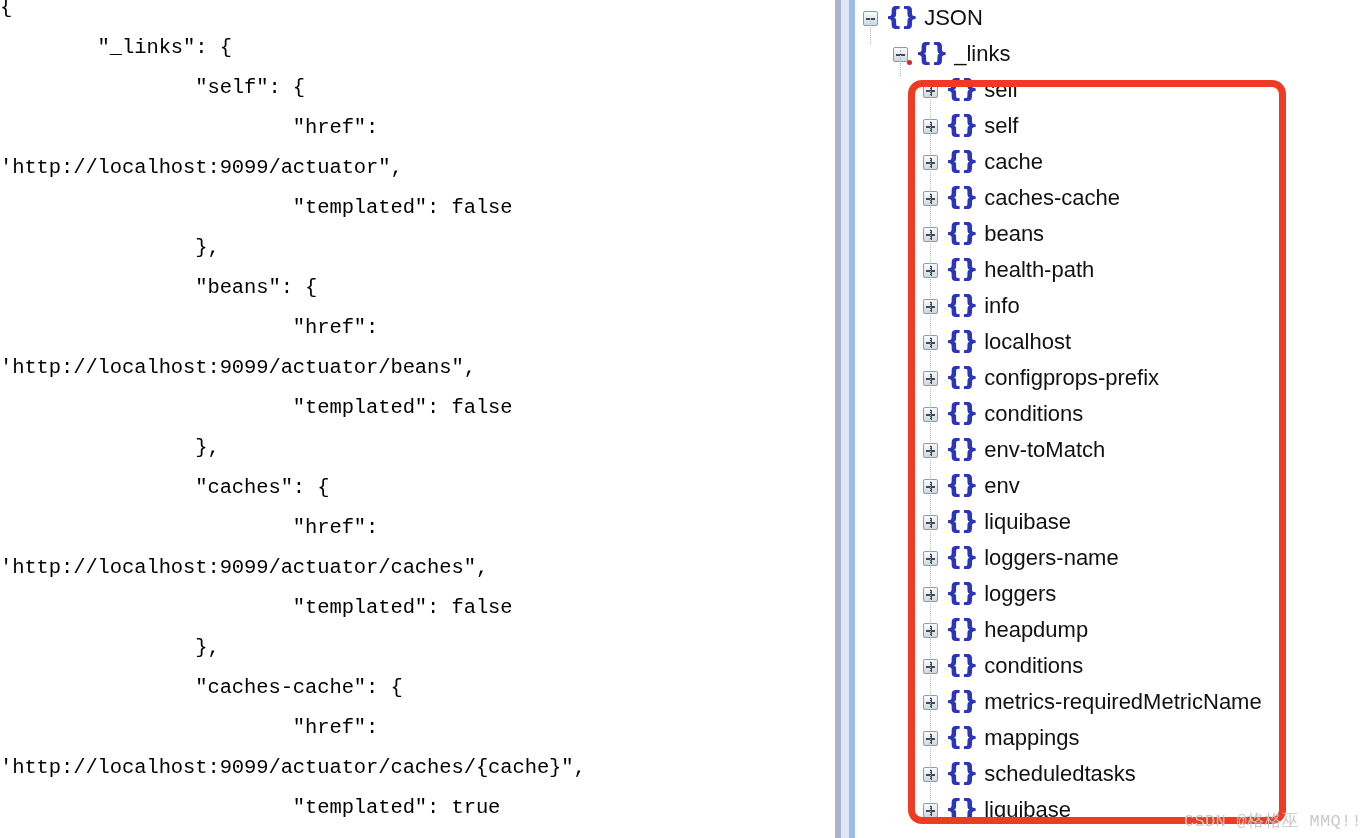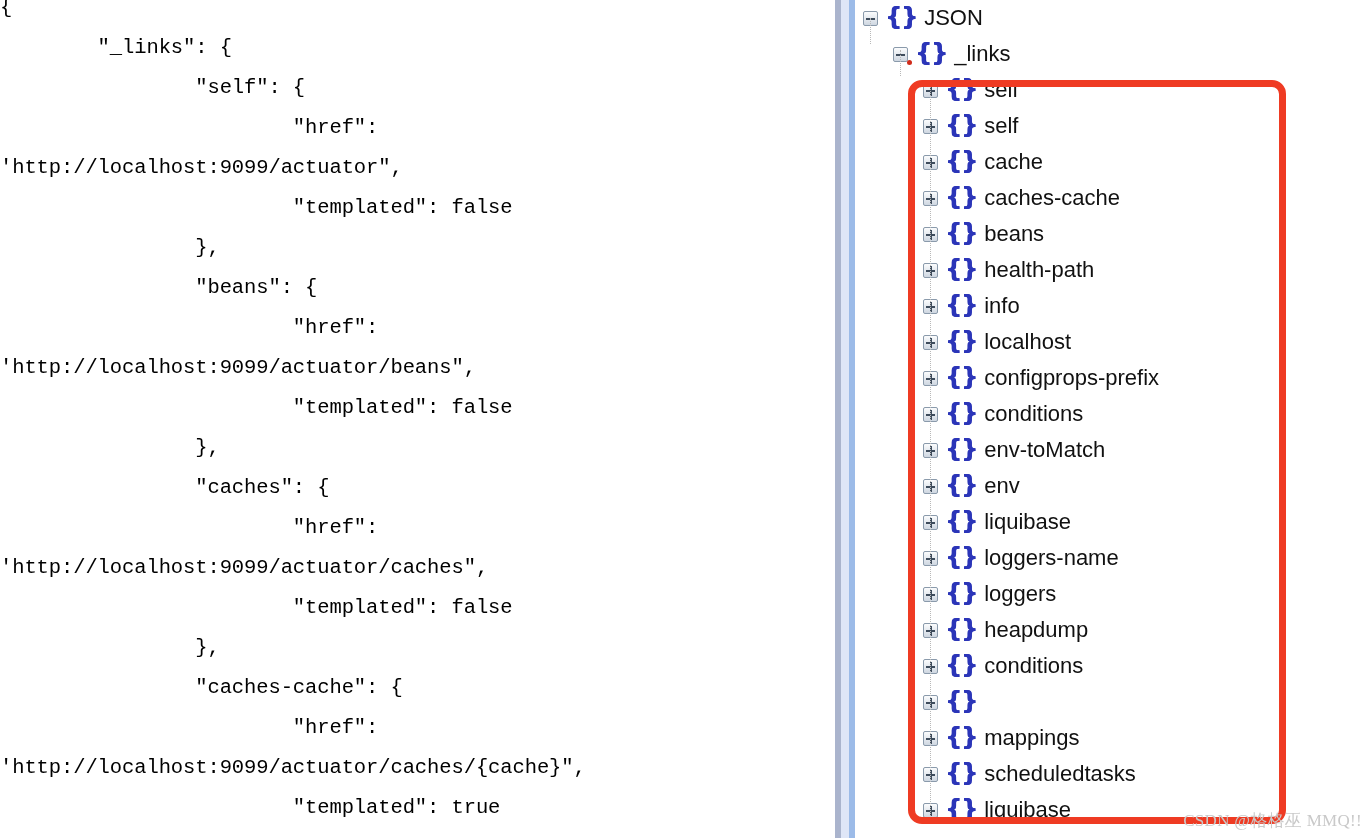--- a/index.html
+++ b/index.html
@@ -151,21 +151,21 @@
     border-radius: 14px;
     pointer-events: none;
     background: transparent;
   }
 
   
   #watermark {
     position: absolute;
     right: 8px;
     bottom: 6px;
-    font-family: Liberation Serif, serif;
+    font-family: Liberation Mono, monospace;
     font-size: 17px;
     color: #c9c9c9;
     letter-spacing: 0.3px;
     white-space: nowrap;
   }
 </style>
 </head>
 <body>
 
 <div id="root">
@@ -273,20 +273,21 @@
           <span class="node-label">heapdump</span>
         </div>
         <div class="tree-row indent-2">
           <span class="toggle-box plus"></span>
           <span class="brace-icon">{}</span>
           <span class="node-label">conditions</span>
         </div>
         <div class="tree-row indent-2">
           <span class="toggle-box plus"></span>
           <span class="brace-icon">{}</span>
+          <span class="node-label">metrics-requiredMetricName</span>
         </div>
         <div class="tree-row indent-2">
           <span class="toggle-box plus"></span>
           <span class="brace-icon">{}</span>
           <span class="node-label">mappings</span>
         </div>
         <div class="tree-row indent-2">
           <span class="toggle-box plus"></span>
           <span class="brace-icon">{}</span>
           <span class="node-label">scheduledtasks</span>

